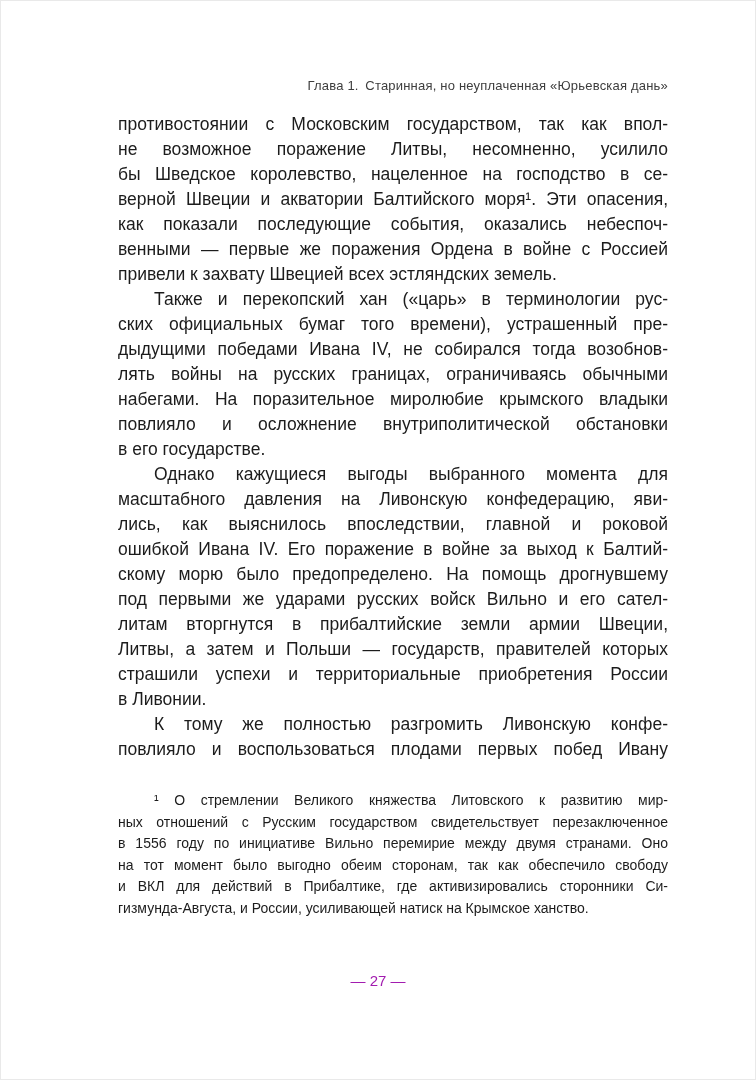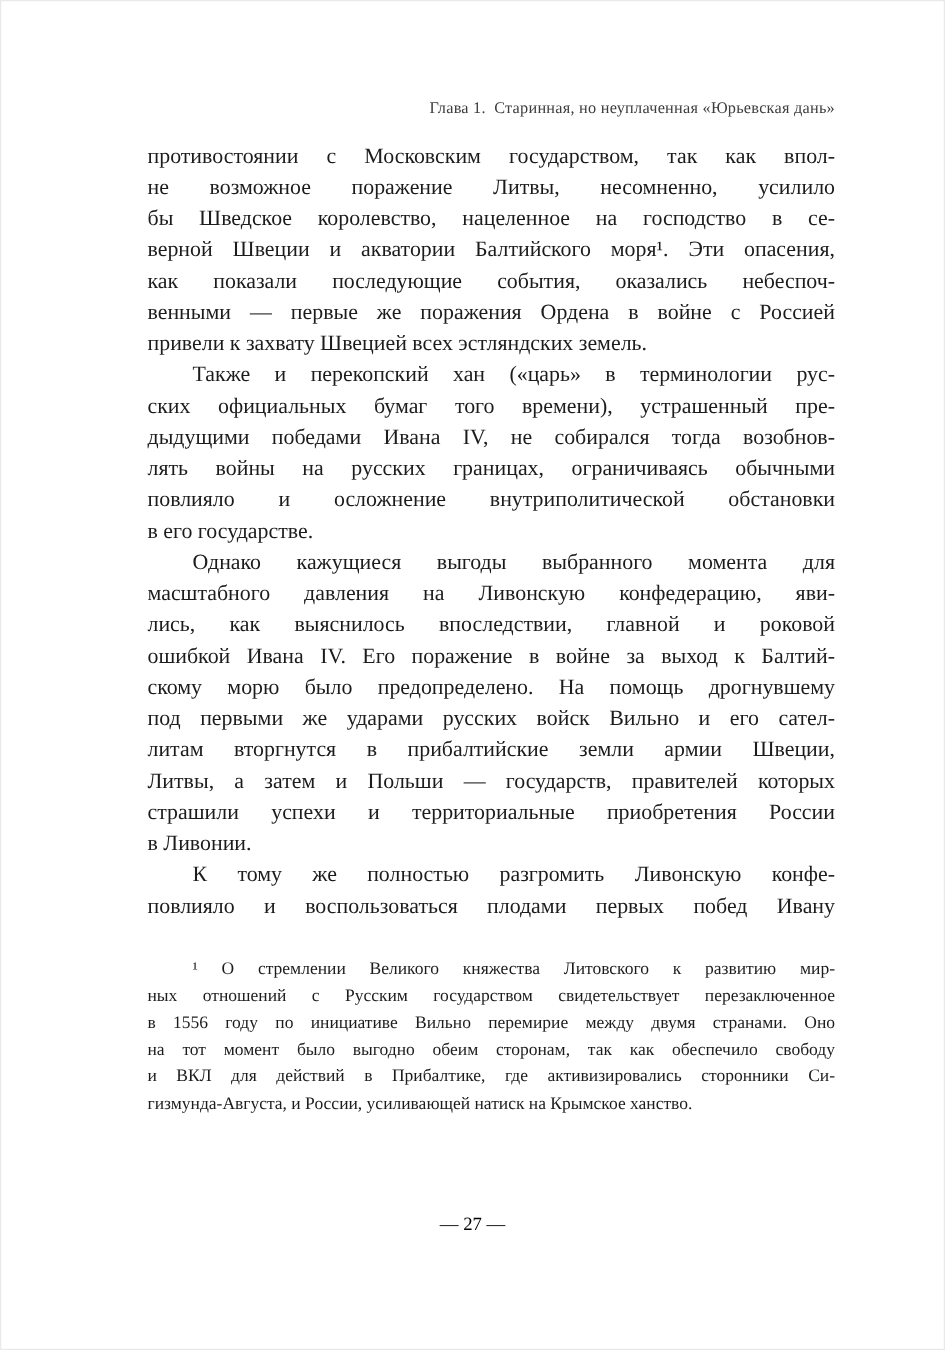--- a/index.html
+++ b/index.html
@@ -4,21 +4,21 @@
 <style>
   * { margin: 0; padding: 0; box-sizing: border-box; }
   html, body { background: #ffffff; }
   .page {
     position: relative;
     width: 756px;
     height: 1080px;
     background: #ffffff;
     outline: 1px solid #e9e9e9;
     outline-offset: -1px;
-    font-family: Liberation Serif, serif;
+    font-family: Liberation Sans, sans-serif;
     color: #1c1c1c;
     overflow: hidden;
   }
   .content {
     position: absolute;
     left: 118px;
     top: 78px;
     width: 550px;
   }
   .running-head {
@@ -45,21 +45,21 @@
     font-size: 14px;
     line-height: 21.5px;
   }
   .page-number {
     position: absolute;
     left: 0;
     top: 972px;
     width: 100%;
     text-align: center;
     font-size: 15px;
-    color: #000000;
+    color: #a21caf;
   }
 </style>
 </head>
 <body>
 
 <div class="page">
   <div class="content">
     <div class="running-head">Глава 1. Старинная, но неуплаченная «Юрьевская дань»</div>
 
     <div class="body-text">
@@ -70,20 +70,21 @@
           <div class="line">верной Швеции и акватории Балтийского моря¹. Эти опасения,</div>
           <div class="line">как показали последующие события, оказались небеспоч-</div>
           <div class="line">венными — первые же поражения Ордена в войне с Россией</div>
           <div class="line last-line">привели к захвату Швецией всех эстляндских земель.</div>
         </div>
         <div class="paragraph">
           <div class="line indent">Также и перекопский хан («царь» в терминологии рус-</div>
           <div class="line">ских официальных бумаг того времени), устрашенный пре-</div>
           <div class="line">дыдущими победами Ивана IV, не собирался тогда возобнов-</div>
           <div class="line">лять войны на русских границах, ограничиваясь обычными</div>
+          <div class="line">набегами. На поразительное миролюбие крымского владыки</div>
           <div class="line">повлияло и осложнение внутриполитической обстановки</div>
           <div class="line last-line">в его государстве.</div>
         </div>
         <div class="paragraph space-before">
           <div class="line indent">Однако кажущиеся выгоды выбранного момента для</div>
           <div class="line">масштабного давления на Ливонскую конфедерацию, яви-</div>
           <div class="line">лись, как выяснилось впоследствии, главной и роковой</div>
           <div class="line">ошибкой Ивана IV. Его поражение в войне за выход к Балтий-</div>
           <div class="line">скому морю было предопределено. На помощь дрогнувшему</div>
           <div class="line">под первыми же ударами русских войск Вильно и его сател-</div>

